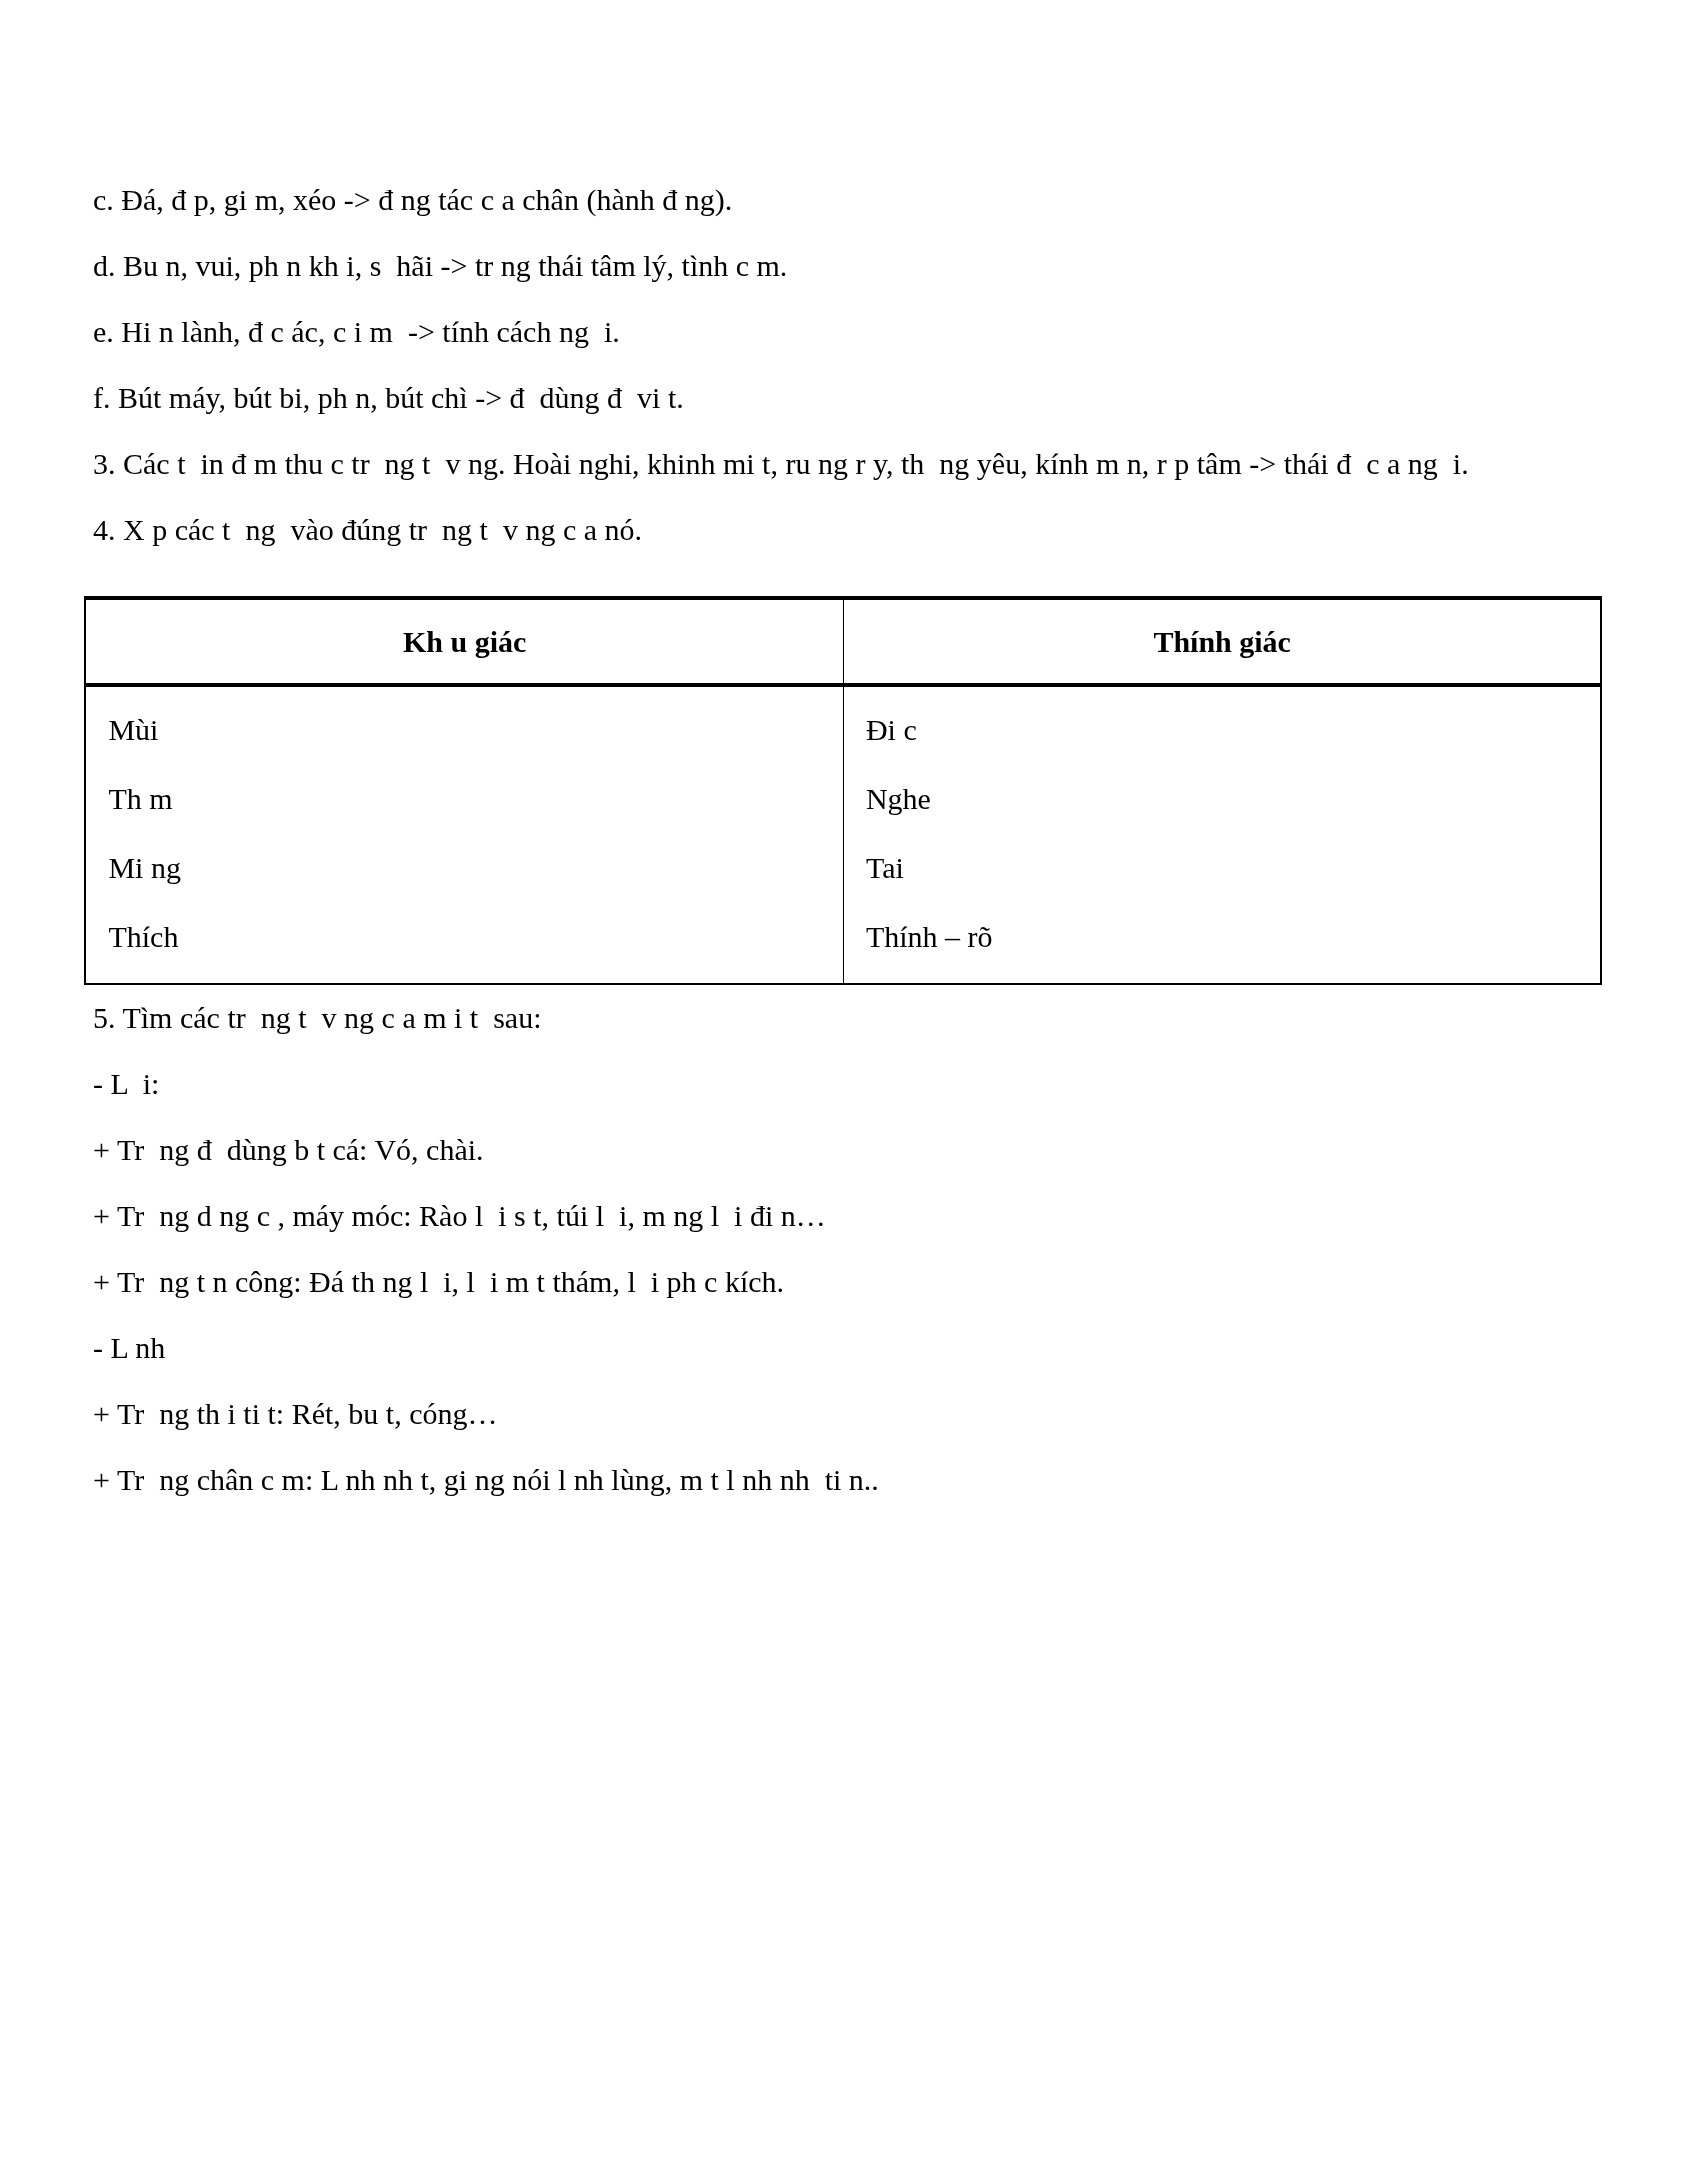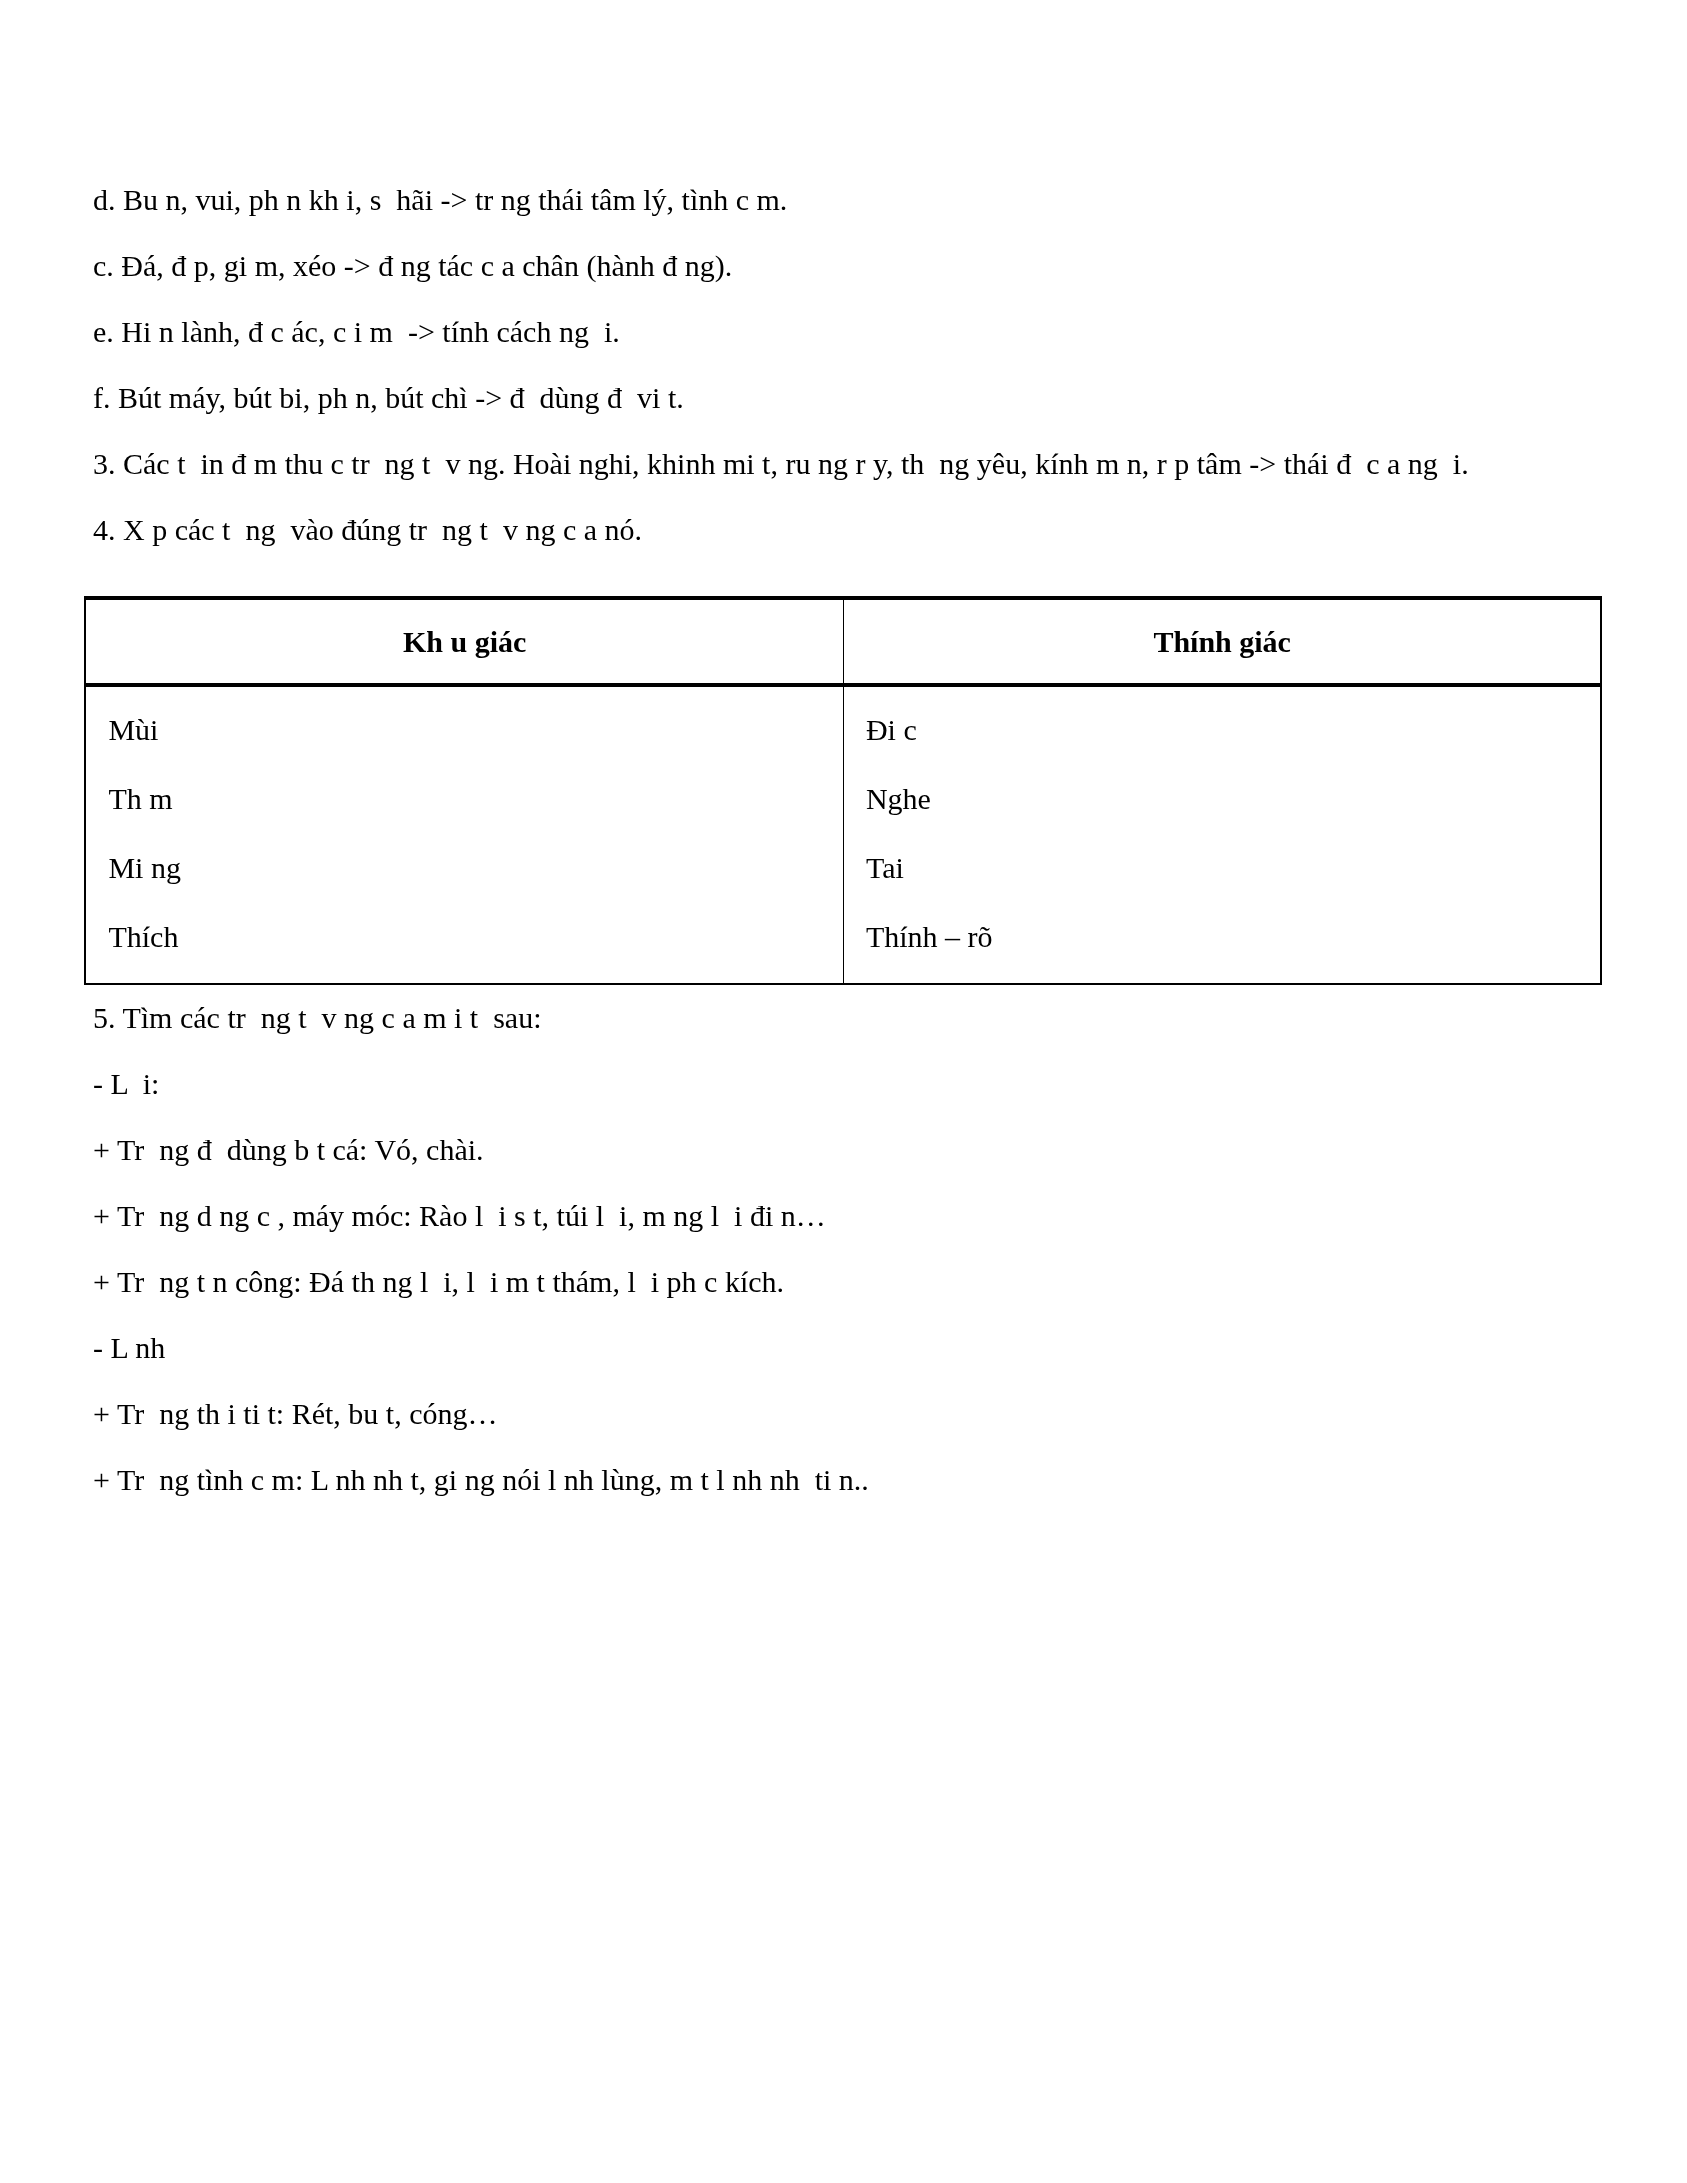--- a/index.html
+++ b/index.html
@@ -61,22 +61,22 @@
     line-height: 69px;
     white-space: pre-wrap;
   }
 </style>
 </head>
 <body>
 
 <div class="page">
   <div class="content">
 
+    <p class="line">c. Đá, đ p, gi m, xéo -&gt; đ ng tác c a chân (hành đ ng).</p>
     <p class="line">d. Bu n, vui, ph n kh i, s  hãi -&gt; tr ng thái tâm lý, tình c m.</p>
-    <p class="line">c. Đá, đ p, gi m, xéo -&gt; đ ng tác c a chân (hành đ ng).</p>
     <p class="line">e. Hi n lành, đ c ác, c i m  -&gt; tính cách ng  i.</p>
     <p class="line">f. Bút máy, bút bi, ph n, bút chì -&gt; đ  dùng đ  vi t.</p>
     <p class="line">3. Các t  in đ m thu c tr  ng t  v ng. Hoài nghi, khinh mi t, ru ng r y, th  ng yêu, kính m n, r p tâm -&gt; thái đ  c a ng  i.</p>
     <p class="line">4. X p các t  ng  vào đúng tr  ng t  v ng c a nó.</p>
 
     <table class="vtable">
       <thead>
         <tr>
           <th>Kh u giác</th>
           <th>Thính giác</th>
@@ -100,18 +100,18 @@
       </tbody>
     </table>
 
     <p class="line">5. Tìm các tr  ng t  v ng c a m i t  sau:</p>
     <p class="line">- L  i:</p>
     <p class="line">+ Tr  ng đ  dùng b t cá: Vó, chài.</p>
     <p class="line">+ Tr  ng d ng c , máy móc: Rào l  i s t, túi l  i, m ng l  i đi n…</p>
     <p class="line">+ Tr  ng t n công: Đá th ng l  i, l  i m t thám, l  i ph c kích.</p>
     <p class="line">- L nh</p>
     <p class="line">+ Tr  ng th i ti t: Rét, bu t, cóng…</p>
-    <p class="line">+ Tr  ng tình c m: L nh nh t, gi ng nói l nh lùng, m t l nh nh  ti n..</p>
+    <p class="line">+ Tr  ng chân c m: L nh nh t, gi ng nói l nh lùng, m t l nh nh  ti n..</p>
 
 
   </div>
 </div>
 
 
 </body></html>

